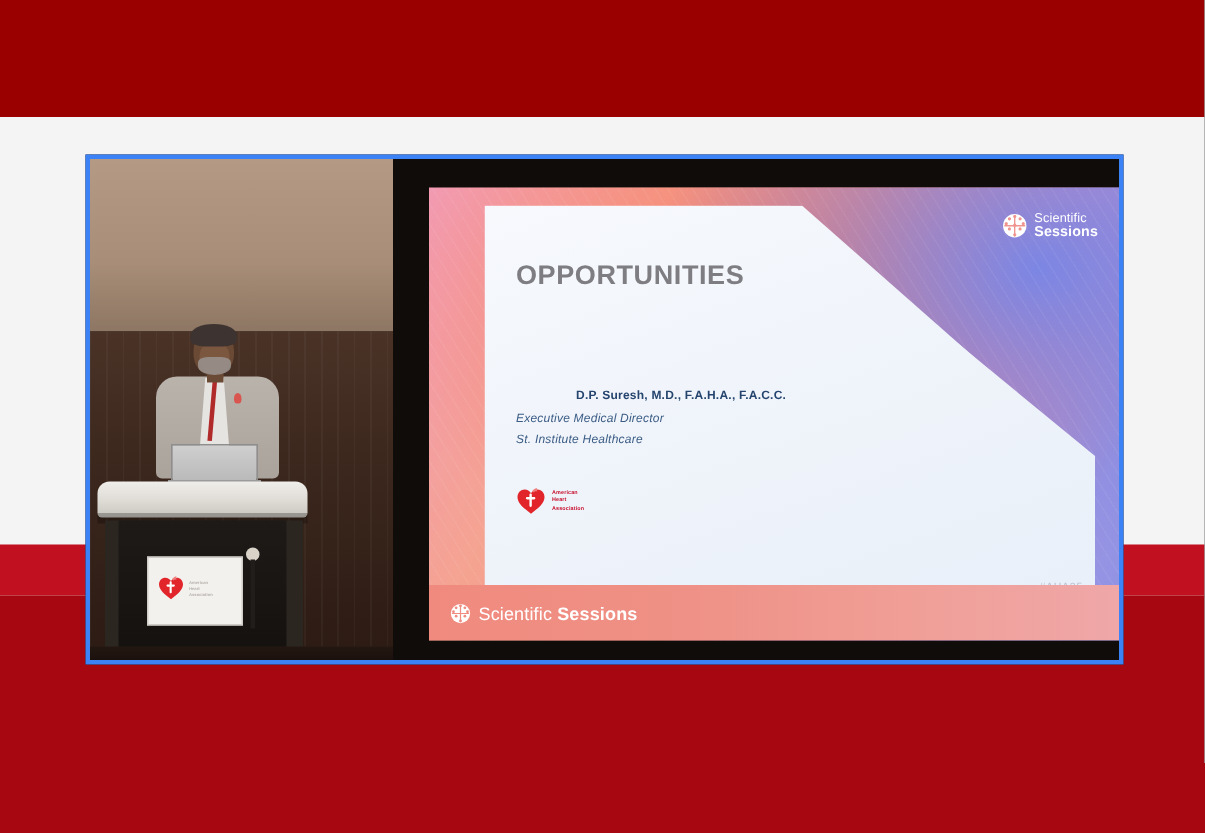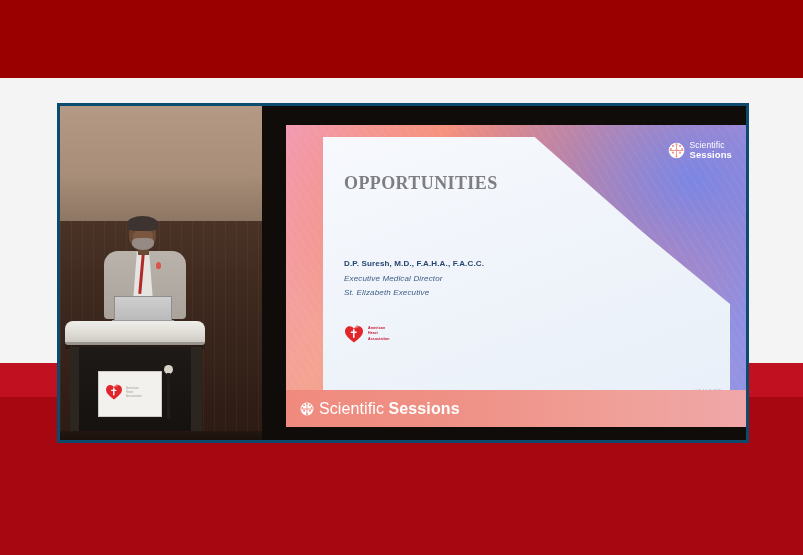--- a/index.html
+++ b/index.html
@@ -26,21 +26,21 @@
   }
   #band-red-dark {
     position:absolute; left:0; top:397px; width:803px; height:158px;
     background:#a60711;
   }
 
   
   #photo-frame {
     position:absolute; left:57px; top:103px;
     width:692px; height:340px;
-    border:3px solid #0c4a6e;
+    border:3px solid #3b82f6;
     background:#0c0a09;
     overflow:hidden;
   }
   #photo { position:absolute; inset:0; overflow:hidden; }
 
   
   .wall-upper-left {
     position:absolute; left:0; top:0; width:202px; height:115px;
     background:linear-gradient(180deg,#b49a84 0%,#a88e78 60%,#8d7663 100%);
   }
@@ -89,29 +89,29 @@
     clip-path:polygon(0 0, 50% 0, 100% 66%, 100% 100%, 0 100%);
   }
 
   #slide-title {
     position:absolute; left:58px; top:48px; width:300px;
     font-size:18px; font-weight:bold; line-height:1.22;
     letter-spacing:0.4px;
     color:#7d7d82;
     text-transform:uppercase;
   }
-  #slide-title div { white-space:nowrap;font-family:Liberation Serif, serif; }
+  #slide-title div { white-space:nowrap; }
 
   #speaker-block {
     position:absolute; left:58px; top:134px; width:290px;
     color:#2b4a74;
   }
   #speaker-name {
     font-size:8px; font-weight:bold; letter-spacing:0.15px;
-    margin-bottom:6px; color:#25456f;
+    margin-bottom:6px; color:#25456f;margin-left:40px;
   }
   #speaker-block .line {
     font-size:8px; font-style:italic; letter-spacing:0.15px;
     margin-bottom:5px; color:#3b5c85;
   }
 
   
   #aha-slide-logo {
     position:absolute; left:58px; top:200px;
     display:flex; align-items:center; gap:4px;
@@ -138,21 +138,21 @@
   .ss-text .l2 { font-size:9.5px; font-weight:bold; letter-spacing:0.1px; }
 
   
   #slide-footer {
     position:absolute; left:0; right:0; bottom:0; height:37px;
     background:linear-gradient(90deg,#f08a7e 0%, #ef9186 38%, #f09f97 70%, #efa7a8 100%);
     display:flex; align-items:center; padding-left:14px; gap:5px;
   }
   #slide-footer .ss-globe { width:14px; height:14px; }
   #slide-footer .ss-bottom-text {
-    color:#fff; font-size:16px; letter-spacing:0.1px;
+    color:#fff; font-size:12px; letter-spacing:0.1px;
   }
   #slide-footer .ss-bottom-text b { font-weight:bold; }
 
   
   #stage-figure { position:absolute; left:0; top:0; width:202px; height:340px; }
 
   .speaker-head {
     position:absolute; left:69px; top:113px; width:27px; height:31px;
     background:#6b4a35; border-radius:48% 48% 44% 44%;
   }
@@ -293,21 +293,21 @@
             </div>
           </div>
 
           <div id="slide-title">
             <div>OPPORTUNITIES</div>
           </div>
 
           <div id="speaker-block">
             <div id="speaker-name">D.P. Suresh, M.D., F.A.H.A., F.A.C.C.</div>
             <div class="line">Executive Medical Director</div>
-            <div class="line">St. Elizabeth Executive</div>
+            <div class="line">St. Institute Healthcare</div>
           </div>
 
           <div id="aha-slide-logo">
             <svg class="aha-heart" viewBox="0 0 40 36">
               <path d="M20 35C10 27 2 21 2 12.5 2 6.5 6.5 2.5 11.5 2.5c3.6 0 6.8 2.1 8.5 5 1.7-2.9 4.9-5 8.5-5C33.5 2.5 38 6.5 38 12.5 38 21 30 27 20 35z" fill="#e1252b"></path>
               <path d="M22 4c2-2.4 4.6-3.2 6-3.8-.6 2-.2 3.6.6 5-2.2-.4-4.2.2-5.4 1.6z" fill="#ef7e7e"></path>
               <path d="M19.5 8c.9 0 1.6.7 1.6 1.6v3.2h3.1c.9 0 1.6.7 1.6 1.6s-.7 1.6-1.6 1.6h-3.1v8.4c0 .9-.7 1.6-1.6 1.6s-1.6-.7-1.6-1.6V16h-3.1c-.9 0-1.6-.7-1.6-1.6s.7-1.6 1.6-1.6h3.1V9.6c0-.9.7-1.6 1.6-1.6z" fill="#ffffff"></path>
             </svg>
             <div class="aha-words">
               <div>American</div>

